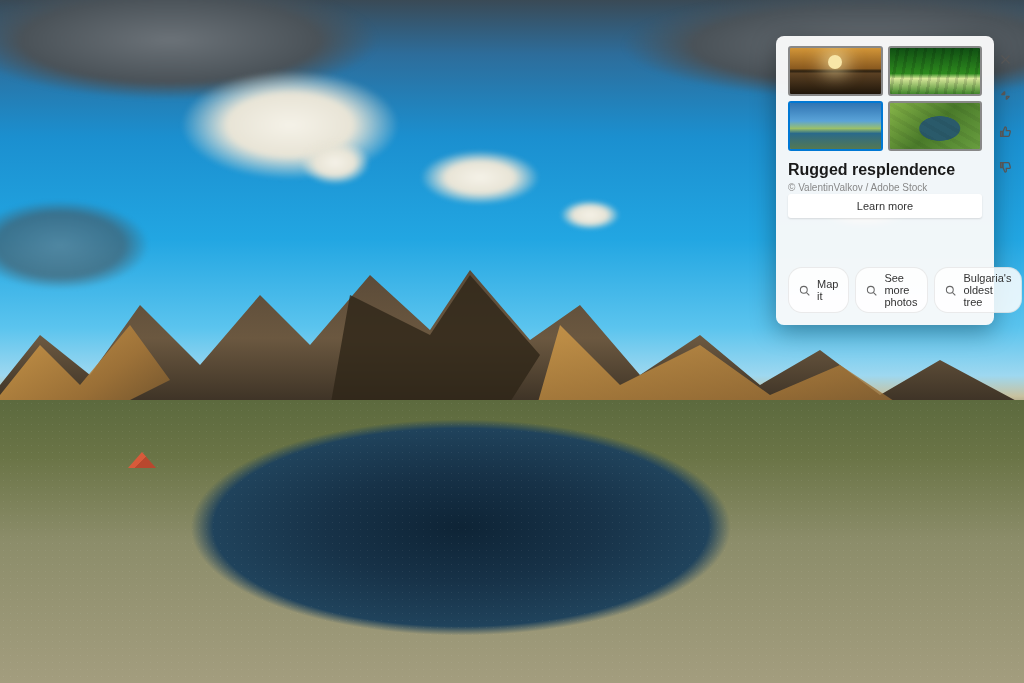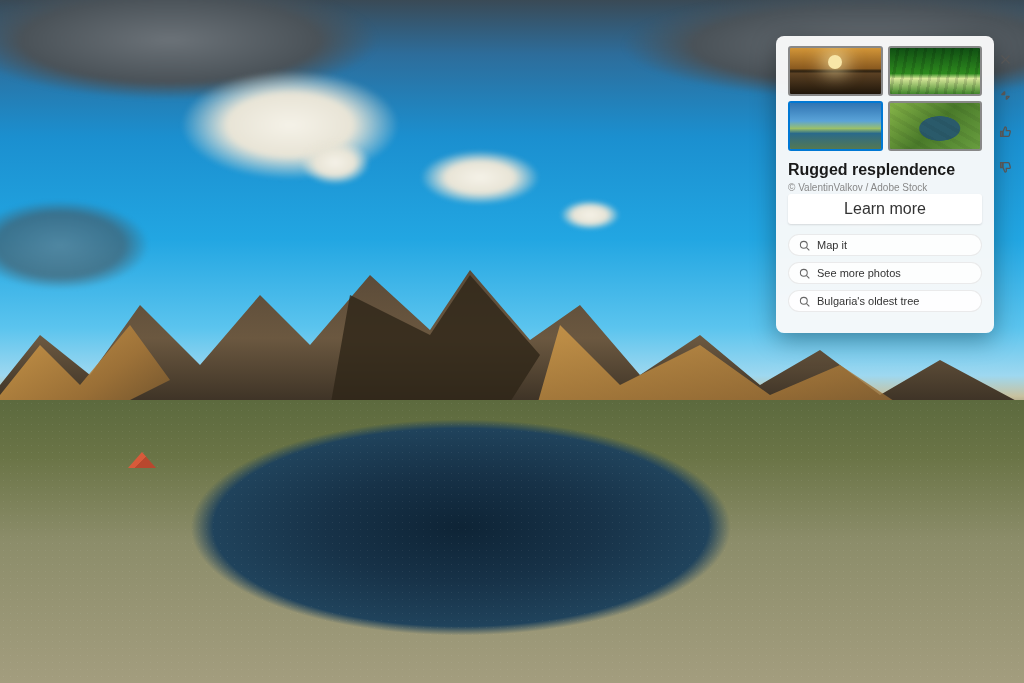--- a/index.html
+++ b/index.html
@@ -51,21 +51,21 @@
   }
   
   
   .card {
     position: absolute;
     top: 36px; right: 30px;
     width: 218px;
     background: rgba(250,250,250,0.96);
     border-radius: 8px;
     box-shadow: 0 6px 24px rgba(0,0,0,.35);
-    padding: 10px 12px 21px 12px;
+    padding: 10px 12px 12px 12px;
     display: flex; flex-direction: column;
   }
   .thumbs {
     display: grid;
     grid-template-columns: 1fr 1fr;
     grid-gap: 5px;
     margin-bottom: 10px;
   }
   .thumb {
     height: 50px; border-radius: 3px; overflow: hidden;
@@ -87,26 +87,26 @@
       repeating-linear-gradient(30deg, rgba(0,0,0,.12) 0 4px, transparent 4px 10px); opacity:.4;}
   
   .card h2 {
     font-size: 16px; font-weight: 600; color: #1a1a1a; margin-bottom: 3px;
   }
   .attribution { font-size: 10px; color: #888; margin-bottom: 1px; }
   .description { font-size: 11px; color: #333; line-height: 1.35; margin-bottom: 10px; }
   
   .learn-more {
     background: #fff; border: none; border-radius: 3px;
-    font-size: 16px; color: #333; text-align: center;
+    font-size: 11px; color: #333; text-align: center;
     padding: 6px 0; margin-bottom: 10px; cursor: pointer;
     box-shadow: 0 1px 2px rgba(0,0,0,.12);
   }
   
-  .pill-list { display: flex; flex-direction: column; gap: 6px; }
+  .pill-list { display: flex; flex-direction: row; gap: 6px; margin-top: 39px; }
   .pill {
     display: flex; align-items: center; gap: 7px;
     background: rgba(255,255,255,.85);
     border: 1px solid rgba(0,0,0,.08);
     border-radius: 14px;
     padding: 4px 10px;
     font-size: 11px; color: #333;
     cursor: pointer;
   }
   .pill svg { width: 11px; height: 11px; flex: 0 0 11px; }

